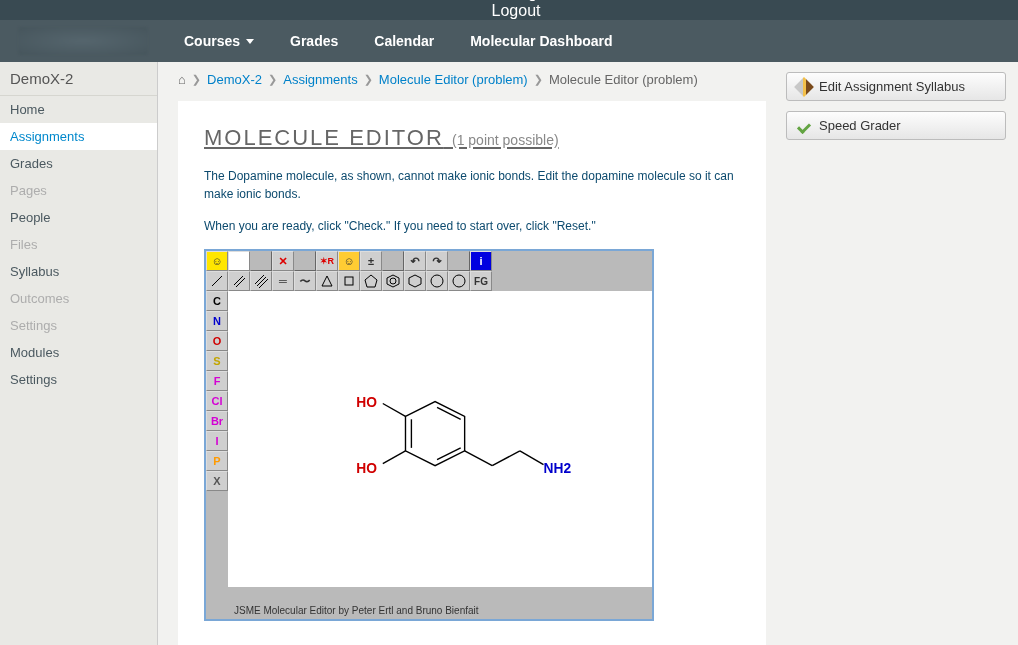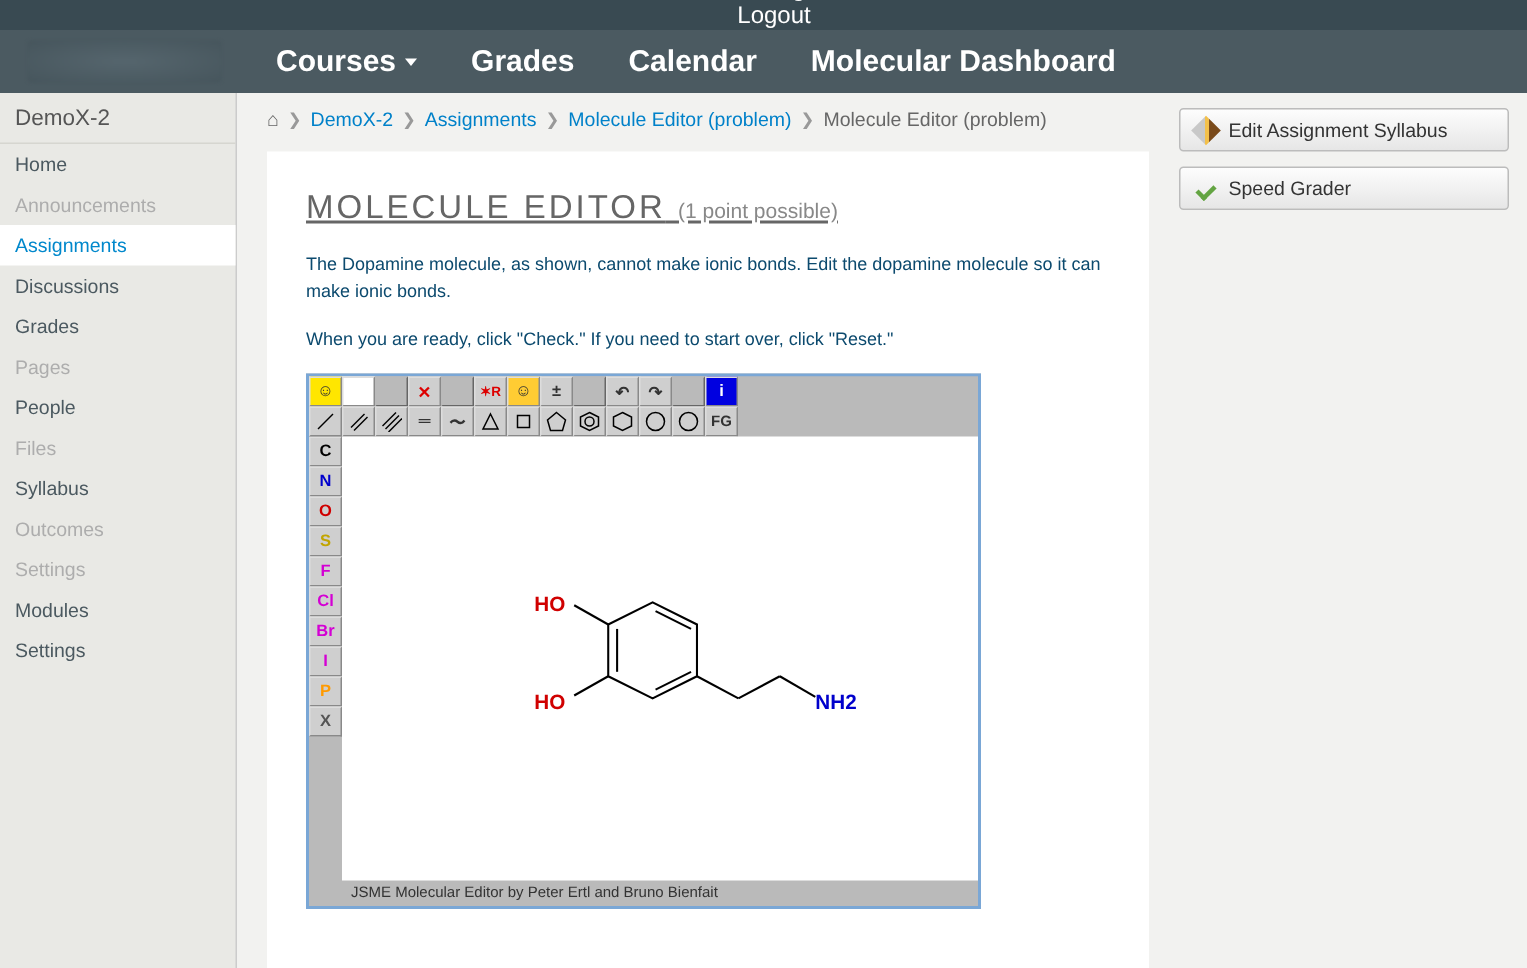--- a/index.html
+++ b/index.html
@@ -4,21 +4,21 @@
 <style>
   html,body{margin:0;padding:0;font-family:"Helvetica Neue",Arial,sans-serif;font-size:13px;color:#333;background:#f2f2f0;}
   *{box-sizing:border-box;}
   a{color:#0088cc;text-decoration:none;}
   .topbar{background:#394a52;color:#fff;height:20px;display:flex;justify-content:flex-end;align-items:center;padding:0 10px;font-size:16px;flex-direction:column;}
   .topbar .slot{width:80px;height:14px;background:#2c3a40;margin-right:8px;}
   .topbar a{color:#fff;margin-left:14px;cursor:pointer;}
   .header{background:#4b5a61;height:42px;display:flex;align-items:center;color:#fff;}
   .logo{width:130px;height:28px;margin:0 18px;background:radial-gradient(#55656d,#46555c);border-radius:3px;filter:blur(1px);}
   .nav{display:flex;}
-  .nav-item{color:#fff;font-weight:bold;font-size:20px;margin:0 18px;cursor:pointer;display:flex;align-items:center;}
+  .nav-item{color:#fff;font-weight:bold;font-size:14px;margin:0 18px;cursor:pointer;display:flex;align-items:center;}
   .caret{margin-left:6px;width:0;height:0;border-left:4px solid transparent;border-right:4px solid transparent;border-top:5px solid #fff;}
   .shell{display:flex;min-height:calc(645px - 62px);}
   .sidebar{width:158px;background:#e9e9e5;border-right:1px solid #ccc;}
   .course-title{padding:8px 10px;font-size:15px;color:#555;border-bottom:1px solid #d6d6d0;}
   .side-item{padding:6px 10px;font-size:13px;color:#4b5960;cursor:pointer;}
   .side-item.dim{color:#adadad;}
   .side-item.active{background:#fff;color:#0088cc;}
   .main{flex:1;display:flex;align-items:stretch;}
   .content-wrap{flex:1;padding:10px 20px;}
   .crumbs{display:flex;align-items:center;color:#666;font-size:13px;margin-bottom:14px;flex-wrap:wrap;}
@@ -30,21 +30,21 @@
   h1.title .pts{font-size:14px;letter-spacing:0;text-transform:none;color:#888;}
   .desc{font-size:12px;color:#0c4a6e;line-height:1.5;margin:0 0 14px;}
   
   .editor{width:450px;border:2px solid #7aa7d6;background:#bababa;font-size:11px;}
   .tbar{display:flex;background:#bababa;}
   .tbtn{width:22px;height:20px;border:1px outset #ddd;background:#cfcfcf;display:flex;align-items:center;justify-content:center;font-size:11px;font-weight:bold;cursor:pointer;}
   .tbtn.blank{background:#bababa;border-color:#bababa;}
   .atoms{float:left;width:22px;}
   .atoms .tbtn{height:20px;}
   .canvas{margin-left:22px;height:296px;background:#fff;position:relative;}
-  .credit{clear:both;padding:3px 6px 3px 28px;font-size:10px;color:#333;background:#bababa;}
+  .credit{clear:both;padding:18px 6px 3px 28px;font-size:10px;color:#333;background:#bababa;}
   .rightcol{width:232px;padding:10px 12px 10px 0;}
   .btn{display:flex;align-items:center;width:100%;background:linear-gradient(#fdfdfd,#e6e6e6);border:1px solid #bcbcbc;border-radius:3px;padding:6px 10px;margin-bottom:10px;font-size:13px;color:#333;cursor:pointer;}
   .btn .ic{width:14px;height:14px;margin-right:8px;display:inline-block;}
   .pencil{background:linear-gradient(135deg,#c8c8c8 45%,#f3c04a 45% 60%,#7a4a1a 60%);transform:rotate(-45deg);}
   .check{position:relative;}
   .check::before{content:"";position:absolute;left:1px;top:4px;width:9px;height:5px;border-left:3px solid #63a442;border-bottom:3px solid #63a442;transform:rotate(-45deg);}
   
   .lbl{font:bold 14px Arial;}
   
   svg.shape{width:14px;height:14px;}
@@ -69,23 +69,21 @@
     <div class="nav-item">Grades</div>
     <div class="nav-item">Calendar</div>
     <div class="nav-item">Molecular Dashboard</div>
   </div>
 </div>
 
 <div class="shell">
   <div class="sidebar">
     <div class="course-title">DemoX-2</div>
     <div class="side-item">Home</div>
-    <div class="side-item dim">Announcements</div>
     <div class="side-item active">Assignments</div>
-    <div class="side-item">Discussions</div>
     <div class="side-item">Grades</div>
     <div class="side-item dim">Pages</div>
     <div class="side-item">People</div>
     <div class="side-item dim">Files</div>
     <div class="side-item">Syllabus</div>
     <div class="side-item dim">Outcomes</div>
     <div class="side-item dim">Settings</div>
     <div class="side-item">Modules</div>
     <div class="side-item">Settings</div>
   </div>

